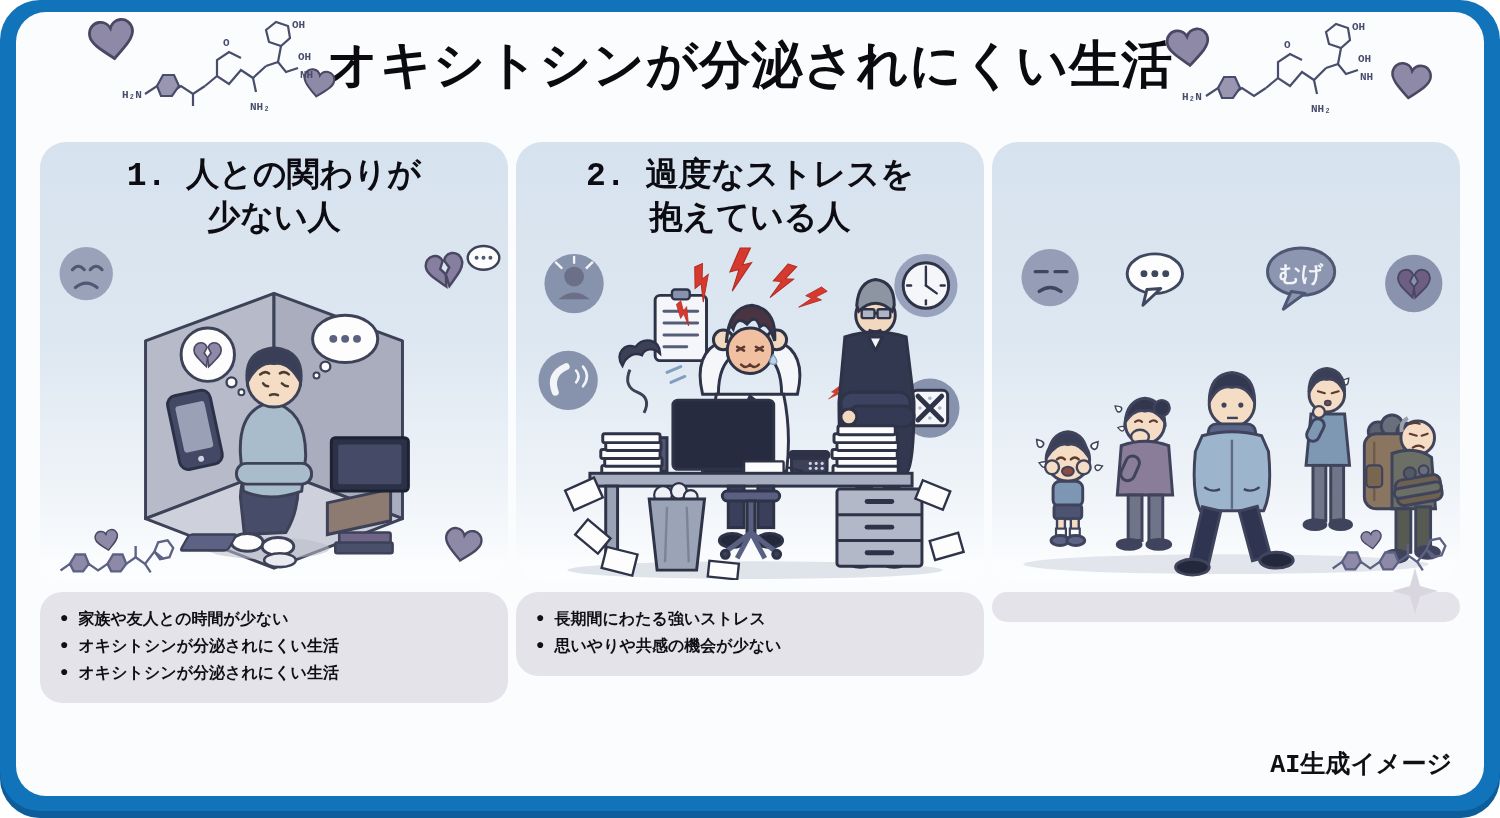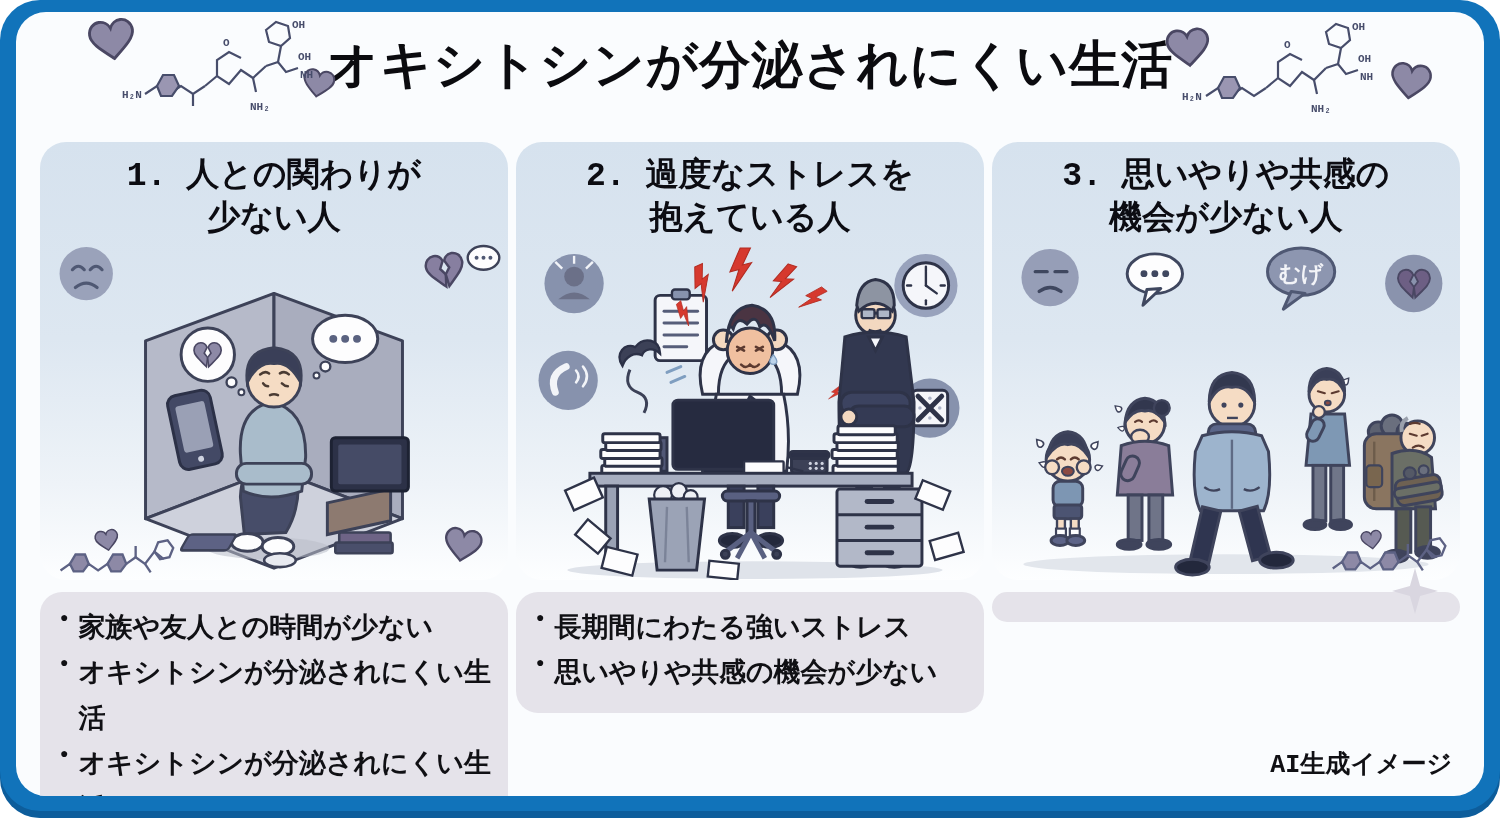--- a/index.html
+++ b/index.html
@@ -14,21 +14,21 @@
   .decor.right{right:14px;}
   .columns{display:flex;gap:8px;margin-top:24px;}
   .col{flex:1;min-width:0;display:flex;flex-direction:column;}
   .panel{height:438px;border-radius:26px;position:relative;overflow:hidden;
          background:linear-gradient(#d6e2ee 0%,#dde7f1 45%,#eef3f8 78%,#fdfeff 100%);}
   .panel h2{margin:14px 6px 0;text-align:center;font-size:33px;line-height:1.3;font-weight:800;
             white-space:pre-line;color:#0c0c12;}
   .scene{position:absolute;left:0;bottom:0;width:100%;height:336px;display:block;}
   .bullets{margin-top:12px;background:#e5e3ea;border-radius:22px;padding:15px 16px;position:relative;}
   .bullets ul{list-style:none;margin:0;padding:0;}
-  .bullets li{display:flex;align-items:flex-start;font-size:27px;font-weight:700;line-height:1.68;color:#101014;}
+  .bullets li{display:flex;align-items:flex-start;font-size:16px;font-weight:700;line-height:1.68;color:#101014;}
   .bullets li::before{content:"●";font-size:14px;line-height:inherit;margin:0 10px 0 4px;flex:0 0 auto;}
   .bullets li span{white-space:pre-line;}
   .sparkle{position:absolute;right:22px;bottom:8px;width:46px;height:46px;background:#d9d6e0;
            clip-path:polygon(50% 0,61% 39%,100% 50%,61% 61%,50% 100%,39% 61%,0 50%,39% 39%);}
   .credit{position:absolute;right:32px;bottom:16px;font-size:25px;font-weight:700;color:#101014;}
   text.mol{font-size:11px;font-weight:700;fill:#474d6b;}
 </style>
 </head>
 <body>
 
@@ -424,22 +424,20 @@
               </li>
             <li>
                 <span>思いやりや共感の機会が少ない</span>
               </li>
           </ul>
         </div>
       </div>
 
       <div class="col">
         <div class="panel">
-          <h2>3. 思いやりや共感の
-機会が少ない人</h2>
           <svg class="scene" viewBox="0 0 460 340">
             <ellipse cx="230" cy="324" rx="205" ry="10" fill="#e2e6ec"></ellipse>
 
             <g>
               <circle cx="52" cy="34" r="29" fill="#969eb7"></circle>
               <g stroke="#3f475f" stroke-width="3.4" fill="none" stroke-linecap="round">
                 <line x1="37" y1="28" x2="49" y2="28"></line>
                   <line x1="57" y1="28" x2="69" y2="28"></line>
                 <path d="M41,48 q11,-8 22,0"></path>
               </g>

